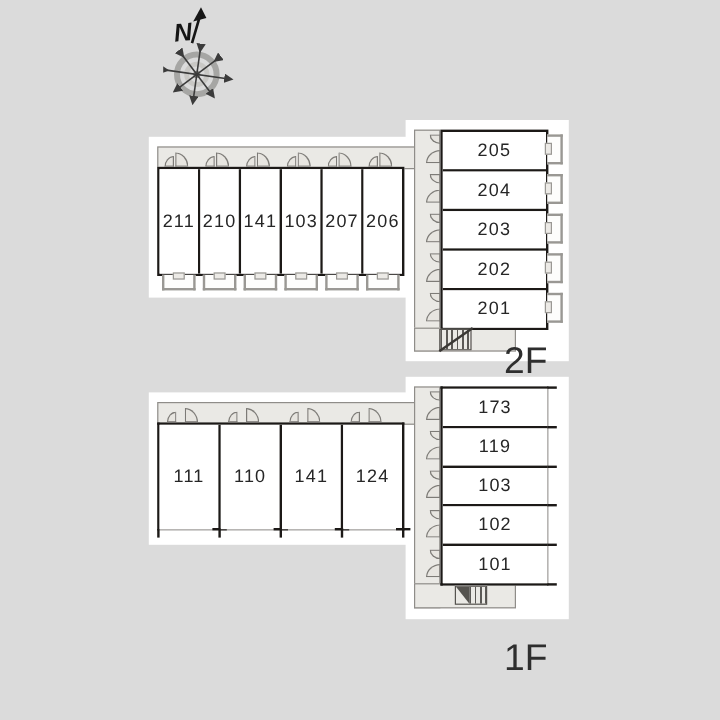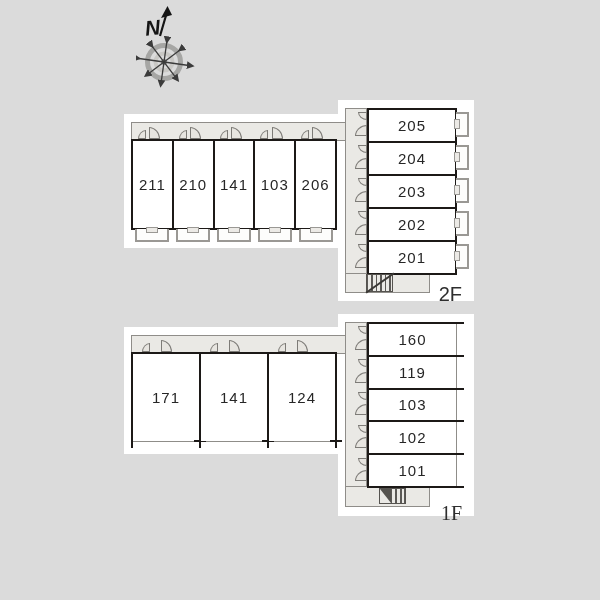--- a/index.html
+++ b/index.html
@@ -73,23 +73,23 @@
   
   .stairs{position:absolute;z-index:4;border:1px solid #55534f;box-sizing:border-box;background:var(--corridor);}
   .stairs-2{left:366px;top:274px;width:27px;height:18px;}
   .stairs-1{left:379px;top:488px;width:27px;height:16px;}
   .hatch{position:absolute;top:0;bottom:0;right:0;left:0;background:repeating-linear-gradient(90deg,#5b5956 0 1.5px,transparent 1.5px 4.5px);}
   .stairs-1 .hatch{left:11px;}
   .diag{position:absolute;left:-4px;top:7px;width:34px;height:0;border-top:2px solid #3a3835;transform:rotate(-35deg);}
   .wedge{position:absolute;left:0;top:0;width:11px;height:100%;background:#55534f;clip-path:polygon(0 0,100% 0,100% 100%);}
 
   
-  .floor-label{position:absolute;width:42px;font-size:20px;color:#2e2e2e;text-align:right;z-index:5;}
+  .floor-label{position:absolute;width:42px;font-size:31px;color:#2e2e2e;text-align:left;z-index:5;}
   .label-2{left:420px;top:283px;}
-  .label-1{left:420px;top:502px;font-family:Liberation Serif, serif;}
+  .label-1{left:420px;top:530px;}
 
   
   .compass{position:absolute;left:136px;top:4px;width:60px;height:88px;z-index:5;}
   .compass-n{position:absolute;left:9px;top:12px;font-weight:bold;font-style:italic;font-size:21px;color:#141414;transform:rotate(-6deg);}
 </style>
 </head>
 <body>
 
 <div id="stage">
 
@@ -156,20 +156,28 @@
         <i class="arc a-sm-t"></i>
           <i class="arc a-lg-t"></i>
         <span class="num">103</span>
         <span class="bal bal-b">
             <i class="win win-h"></i>
           </span>
       </div>
       <div class="room rh">
         <i class="arc a-sm-t"></i>
           <i class="arc a-lg-t"></i>
+        <span class="num">207</span>
+        <span class="bal bal-b">
+            <i class="win win-h"></i>
+          </span>
+      </div>
+      <div class="room rh">
+        <i class="arc a-sm-t"></i>
+          <i class="arc a-lg-t"></i>
         <span class="num">206</span>
         <span class="bal bal-b">
             <i class="win win-h"></i>
           </span>
       </div>
     </div>
 
     <div class="block col-2">
       <div class="room rv">
         <i class="arc a-sm-l"></i>
@@ -225,39 +233,44 @@
     <div class="corridor land-1"></div>
     <div class="stairs stairs-1">
       <i class="wedge"></i>
       <i class="hatch"></i>
     </div>
 
     <div class="block row-1">
       <div class="room rh">
         <i class="arc a-sm-t"></i>
           <i class="arc a-lg-t"></i>
-        <span class="num">171</span>
+        <span class="num">111</span>
+      </div>
+      <div class="room rh">
+        <i class="arc a-sm-t"></i>
+          <i class="arc a-lg-t"></i>
+        <span class="num">110</span>
       </div>
       <div class="room rh">
         <i class="arc a-sm-t"></i>
           <i class="arc a-lg-t"></i>
         <span class="num">141</span>
       </div>
       <div class="room rh">
         <i class="arc a-sm-t"></i>
           <i class="arc a-lg-t"></i>
         <span class="num">124</span>
       </div>
     </div>
 
     <div class="block col-1">
       <div class="room rv">
         <i class="arc a-sm-l"></i>
           <i class="arc a-lg-l"></i>
-        <span class="num">160</span>
+        <span class="num">173</span>
       </div>
       <div class="room rv">
         <i class="arc a-sm-l"></i>
           <i class="arc a-lg-l"></i>
         <span class="num">119</span>
       </div>
       <div class="room rv">
         <i class="arc a-sm-l"></i>
           <i class="arc a-lg-l"></i>
         <span class="num">103</span>

